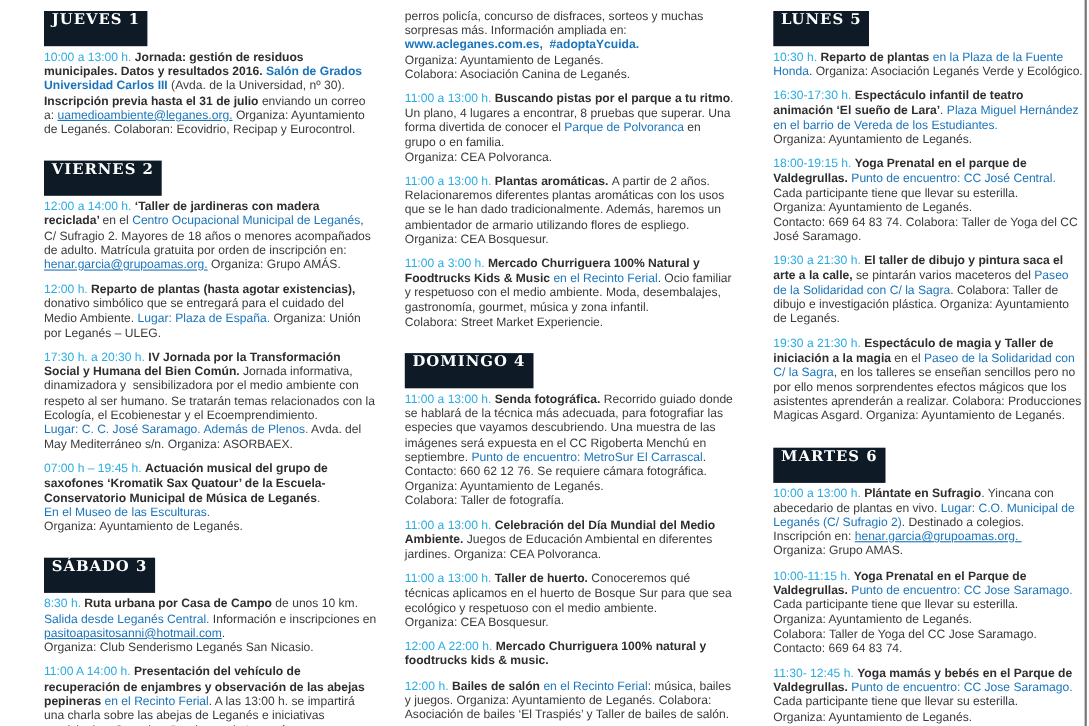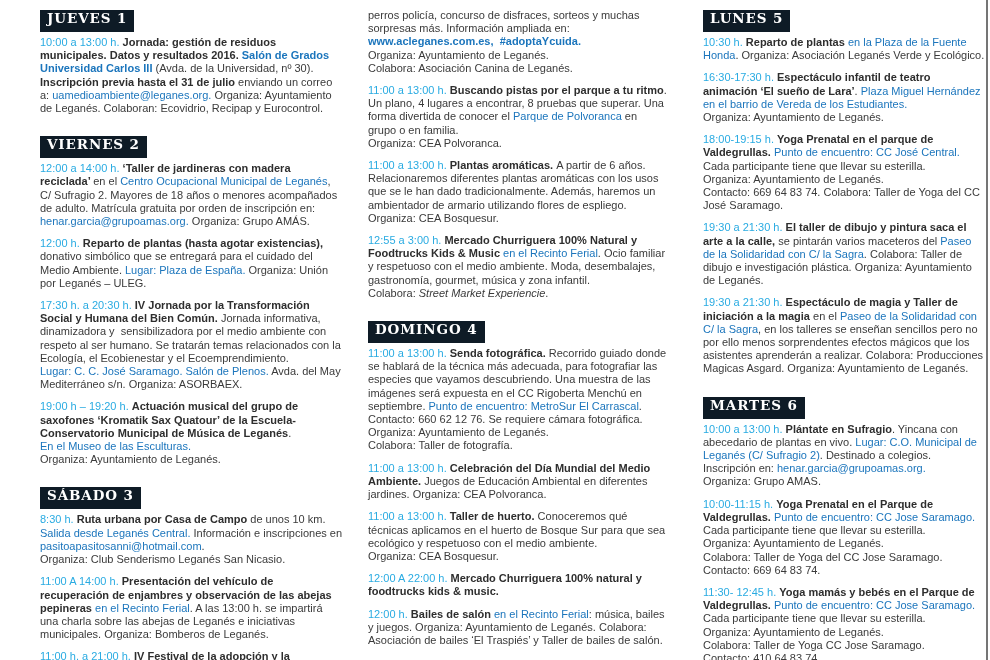--- a/index.html
+++ b/index.html
@@ -10,56 +10,56 @@
   }
   .col { position:absolute; top:9px; }
   .col[data-col="0"] { left:40px;  width:303px; }
   .col[data-col="1"] { left:368px; width:300px; }
   .col[data-col="2"] { left:703px; width:283px; }
   .day-header {
     display:inline-block;
     background:#0e1b26; color:#ffffff;
     font-family:"DejaVu Serif", serif; font-weight:bold;
     font-size:13.5px; line-height:15px; letter-spacing:0.9px;
-    padding:1px 7px 6px 7px;
+    padding:1px 7px 16px 7px;
     margin:12px 0 4px 0;
   }
   .col .day-header:first-child { margin-top:0; }
   .event {
     margin:0 0 9px 0;
     font-size:11px; line-height:13.2px;
     white-space:pre-wrap;
   }
   .run-t  { color:#29abe2; font-weight:normal; }
   .run-b  { color:#2e2e2e; font-weight:bold; }
   .run-r  { color:#3a3a3a; }
   .run-l  { color:#1b75bc; }
   .run-lb { color:#1b75bc; font-weight:bold; }
-  .run-lu { color:#1b75bc; }
-  .run-i  { color:#3a3a3a; font-style:italic; }
+  .run-lu { color:#1b75bc; text-decoration:underline; }
+  .run-i  { color:#3a3a3a; }
   .page-edge {
     position:absolute; top:0; right:2px; width:2px; height:660px;
     background:#757575;
   }
 </style>
 </head>
 <body>
 
 <div class="page">
   <div class="col" data-col="0"><div class="day-header">JUEVES 1</div><p class="event"><span class="run-t">10:00 a 13:00 h. </span><span class="run-b">Jornada: gestión de residuos municipales. Datos y resultados 2016. </span><span class="run-lb">Salón de Grados Universidad Carlos III </span><span class="run-r">(Avda. de la Universidad, nº 30). </span><span class="run-b">Inscripción previa hasta el 31 de julio </span><span class="run-r">enviando un correo a: </span><span class="run-lu">uamedioambiente@leganes.org.</span><span class="run-r"> Organiza: Ayuntamiento de Leganés. Colaboran: Ecovidrio, Recipap y Eurocontrol.</span></p><div class="day-header">VIERNES 2</div><p class="event"><span class="run-t">12:00 a 14:00 h. </span><span class="run-b">‘Taller de jardineras con madera reciclada’ </span><span class="run-r">en el </span><span class="run-l">Centro Ocupacional Municipal de Leganés</span><span class="run-r">, C/ Sufragio 2. Mayores de 18 años o menores acompañados de adulto. Matrícula gratuita por orden de inscripción en: </span><span class="run-lu">henar.garcia@grupoamas.org.</span><span class="run-r"> Organiza: Grupo AMÁS.</span></p><p class="event"><span class="run-t">12:00 h. </span><span class="run-b">Reparto de plantas (hasta agotar existencias), </span><span class="run-r">donativo simbólico que se entregará para el cuidado del Medio Ambiente. </span><span class="run-l">Lugar: Plaza de España. </span><span class="run-r">Organiza: Unión por Leganés – ULEG.</span></p><p class="event"><span class="run-t">17:30 h. a 20:30 h. </span><span class="run-b">IV Jornada por la Transformación Social y Humana del Bien Común. </span><span class="run-r">Jornada informativa, dinamizadora y  sensibilizadora por el medio ambiente con respeto al ser humano. Se tratarán temas relacionados con la Ecología, el Ecobienestar y el Ecoemprendimiento.
-</span><span class="run-l">Lugar: C. C. José Saramago. Salón de Plenos. </span><span class="run-r">Avda. del May Mediterráneo s/n. Organiza: ASORBAEX.</span></p><p class="event"><span class="run-t">19:00 h – 19:20 h. </span><span class="run-b">Actuación musical del grupo de saxofones ‘Kromatik Sax Quatour’ de la Escuela-Conservatorio Municipal de Música de Leganés</span><span class="run-r">.
+</span><span class="run-l">Lugar: C. C. José Saramago. Además de Plenos. </span><span class="run-r">Avda. del May Mediterráneo s/n. Organiza: ASORBAEX.</span></p><p class="event"><span class="run-t">07:00 h – 19:45 h. </span><span class="run-b">Actuación musical del grupo de saxofones ‘Kromatik Sax Quatour’ de la Escuela-Conservatorio Municipal de Música de Leganés</span><span class="run-r">.
 </span><span class="run-l">En el Museo de las Esculturas.
 </span><span class="run-r">Organiza: Ayuntamiento de Leganés.</span></p><div class="day-header">SÁBADO 3</div><p class="event"><span class="run-t">8:30 h. </span><span class="run-b">Ruta urbana por Casa de Campo </span><span class="run-r">de unos 10 km. </span><span class="run-l">Salida desde Leganés Central. </span><span class="run-r">Información e inscripciones en </span><span class="run-lu">pasitoapasitosanni@hotmail.com</span><span class="run-r">.
 Organiza: Club Senderismo Leganés San Nicasio.</span></p><p class="event"><span class="run-t">11:00 A 14:00 h. </span><span class="run-b">Presentación del vehículo de recuperación de enjambres y observación de las abejas pepineras </span><span class="run-l">en el Recinto Ferial</span><span class="run-r">. A las 13:00 h. se impartirá una charla sobre las abejas de Leganés e iniciativas municipales. Organiza: Bomberos de Leganés.</span></p><p class="event"><span class="run-t">11:00 h. a 21:00 h. </span><span class="run-b">IV Festival de la adopción y la educación animal </span><span class="run-r">en el </span><span class="run-l">Recinto Ferial</span><span class="run-r">, con más de 50 protectoras de animales, actividades infantiles, exhibiciones,</span></p></div>
   <div class="col" data-col="1"><p class="event"><span class="run-r">perros policía, concurso de disfraces, sorteos y muchas sorpresas más. Información ampliada en:
 </span><span class="run-lb">www.acleganes.com.es,  #adoptaYcuida.</span><span class="run-r">
 Organiza: Ayuntamiento de Leganés.
 Colabora: Asociación Canina de Leganés.</span></p><p class="event"><span class="run-t">11:00 a 13:00 h. </span><span class="run-b">Buscando pistas por el parque a tu ritmo</span><span class="run-r">. Un plano, 4 lugares a encontrar, 8 pruebas que superar. Una forma divertida de conocer el </span><span class="run-l">Parque de Polvoranca</span><span class="run-r"> en grupo o en familia.
-Organiza: CEA Polvoranca.</span></p><p class="event"><span class="run-t">11:00 a 13:00 h. </span><span class="run-b">Plantas aromáticas. </span><span class="run-r">A partir de 6 años. Relacionaremos diferentes plantas aromáticas con los usos que se le han dado tradicionalmente. Además, haremos un ambientador de armario utilizando flores de espliego.
-Organiza: CEA Bosquesur.</span></p><p class="event"><span class="run-t">12:55 a 3:00 h. </span><span class="run-b">Mercado Churriguera 100% Natural y Foodtrucks Kids &amp; Music </span><span class="run-l">en el Recinto Ferial</span><span class="run-r">. Ocio familiar y respetuoso con el medio ambiente. Moda, desembalajes, gastronomía, gourmet, música y zona infantil.
+Organiza: CEA Polvoranca.</span></p><p class="event"><span class="run-t">11:00 a 13:00 h. </span><span class="run-b">Plantas aromáticas. </span><span class="run-r">A partir de 2 años. Relacionaremos diferentes plantas aromáticas con los usos que se le han dado tradicionalmente. Además, haremos un ambientador de armario utilizando flores de espliego.
+Organiza: CEA Bosquesur.</span></p><p class="event"><span class="run-t">11:00 a 3:00 h. </span><span class="run-b">Mercado Churriguera 100% Natural y Foodtrucks Kids &amp; Music </span><span class="run-l">en el Recinto Ferial</span><span class="run-r">. Ocio familiar y respetuoso con el medio ambiente. Moda, desembalajes, gastronomía, gourmet, música y zona infantil.
 Colabora: </span><span class="run-i">Street Market Experiencie</span><span class="run-r">.</span></p><div class="day-header">DOMINGO 4</div><p class="event"><span class="run-t">11:00 a 13:00 h. </span><span class="run-b">Senda fotográfica. </span><span class="run-r">Recorrido guiado donde se hablará de la técnica más adecuada, para fotografiar las especies que vayamos descubriendo. Una muestra de las imágenes será expuesta en el CC Rigoberta Menchú en septiembre. </span><span class="run-l">Punto de encuentro: MetroSur El Carrascal</span><span class="run-r">. Contacto: 660 62 12 76. Se requiere cámara fotográfica. Organiza: Ayuntamiento de Leganés.
 Colabora: Taller de fotografía.</span></p><p class="event"><span class="run-t">11:00 a 13:00 h. </span><span class="run-b">Celebración del Día Mundial del Medio Ambiente. </span><span class="run-r">Juegos de Educación Ambiental en diferentes jardines. Organiza: CEA Polvoranca.</span></p><p class="event"><span class="run-t">11:00 a 13:00 h. </span><span class="run-b">Taller de huerto. </span><span class="run-r">Conoceremos qué técnicas aplicamos en el huerto de Bosque Sur para que sea ecológico y respetuoso con el medio ambiente.
 Organiza: CEA Bosquesur.</span></p><p class="event"><span class="run-t">12:00 A 22:00 h. </span><span class="run-b">Mercado Churriguera 100% natural y foodtrucks kids &amp; music.</span></p><p class="event"><span class="run-t">12:00 h. </span><span class="run-b">Bailes de salón </span><span class="run-l">en el Recinto Ferial</span><span class="run-r">: música, bailes y juegos. Organiza: Ayuntamiento de Leganés. Colabora: Asociación de bailes ‘El Traspiés’ y Taller de bailes de salón.</span></p></div>
   <div class="col" data-col="2"><div class="day-header">LUNES 5</div><p class="event"><span class="run-t">10:30 h. </span><span class="run-b">Reparto de plantas </span><span class="run-l">en la Plaza de la Fuente Honda</span><span class="run-r">. Organiza: Asociación Leganés Verde y Ecológico.</span></p><p class="event"><span class="run-t">16:30-17:30 h. </span><span class="run-b">Espectáculo infantil de teatro animación ‘El sueño de Lara’</span><span class="run-r">. </span><span class="run-l">Plaza Miguel Hernández en el barrio de Vereda de los Estudiantes.</span><span class="run-r">
 Organiza: Ayuntamiento de Leganés.</span></p><p class="event"><span class="run-t">18:00-19:15 h. </span><span class="run-b">Yoga Prenatal en el parque de Valdegrullas. </span><span class="run-l">Punto de encuentro: CC José Central. </span><span class="run-r">Cada participante tiene que llevar su esterilla.
 Organiza: Ayuntamiento de Leganés.
 Contacto: 669 64 83 74. Colabora: Taller de Yoga del CC José Saramago.</span></p><p class="event"><span class="run-t">19:30 a 21:30 h. </span><span class="run-b">El taller de dibujo y pintura saca el arte a la calle, </span><span class="run-r">se pintarán varios maceteros del </span><span class="run-l">Paseo de la Solidaridad con C/ la Sagra</span><span class="run-r">. Colabora: Taller de dibujo e investigación plástica. Organiza: Ayuntamiento de Leganés.</span></p><p class="event"><span class="run-t">19:30 a 21:30 h. </span><span class="run-b">Espectáculo de magia y Taller de iniciación a la magia </span><span class="run-r">en el </span><span class="run-l">Paseo de la Solidaridad con C/ la Sagra</span><span class="run-r">, en los talleres se enseñan sencillos pero no por ello menos sorprendentes efectos mágicos que los asistentes aprenderán a realizar. Colabora: Producciones Magicas Asgard. Organiza: Ayuntamiento de Leganés.</span></p><div class="day-header">MARTES 6</div><p class="event"><span class="run-t">10:00 a 13:00 h. </span><span class="run-b">Plántate en Sufragio</span><span class="run-r">. Yincana con abecedario de plantas en vivo. </span><span class="run-l">Lugar: C.O. Municipal de Leganés (C/ Sufragio 2)</span><span class="run-r">. Destinado a colegios.
 Inscripción en: </span><span class="run-lu">henar.garcia@grupoamas.org. </span><span class="run-r">
 Organiza: Grupo AMAS.</span></p><p class="event"><span class="run-t">10:00-11:15 h. </span><span class="run-b">Yoga Prenatal en el Parque de Valdegrullas. </span><span class="run-l">Punto de encuentro: CC Jose Saramago. </span><span class="run-r">Cada participante tiene que llevar su esterilla.
 Organiza: Ayuntamiento de Leganés.

